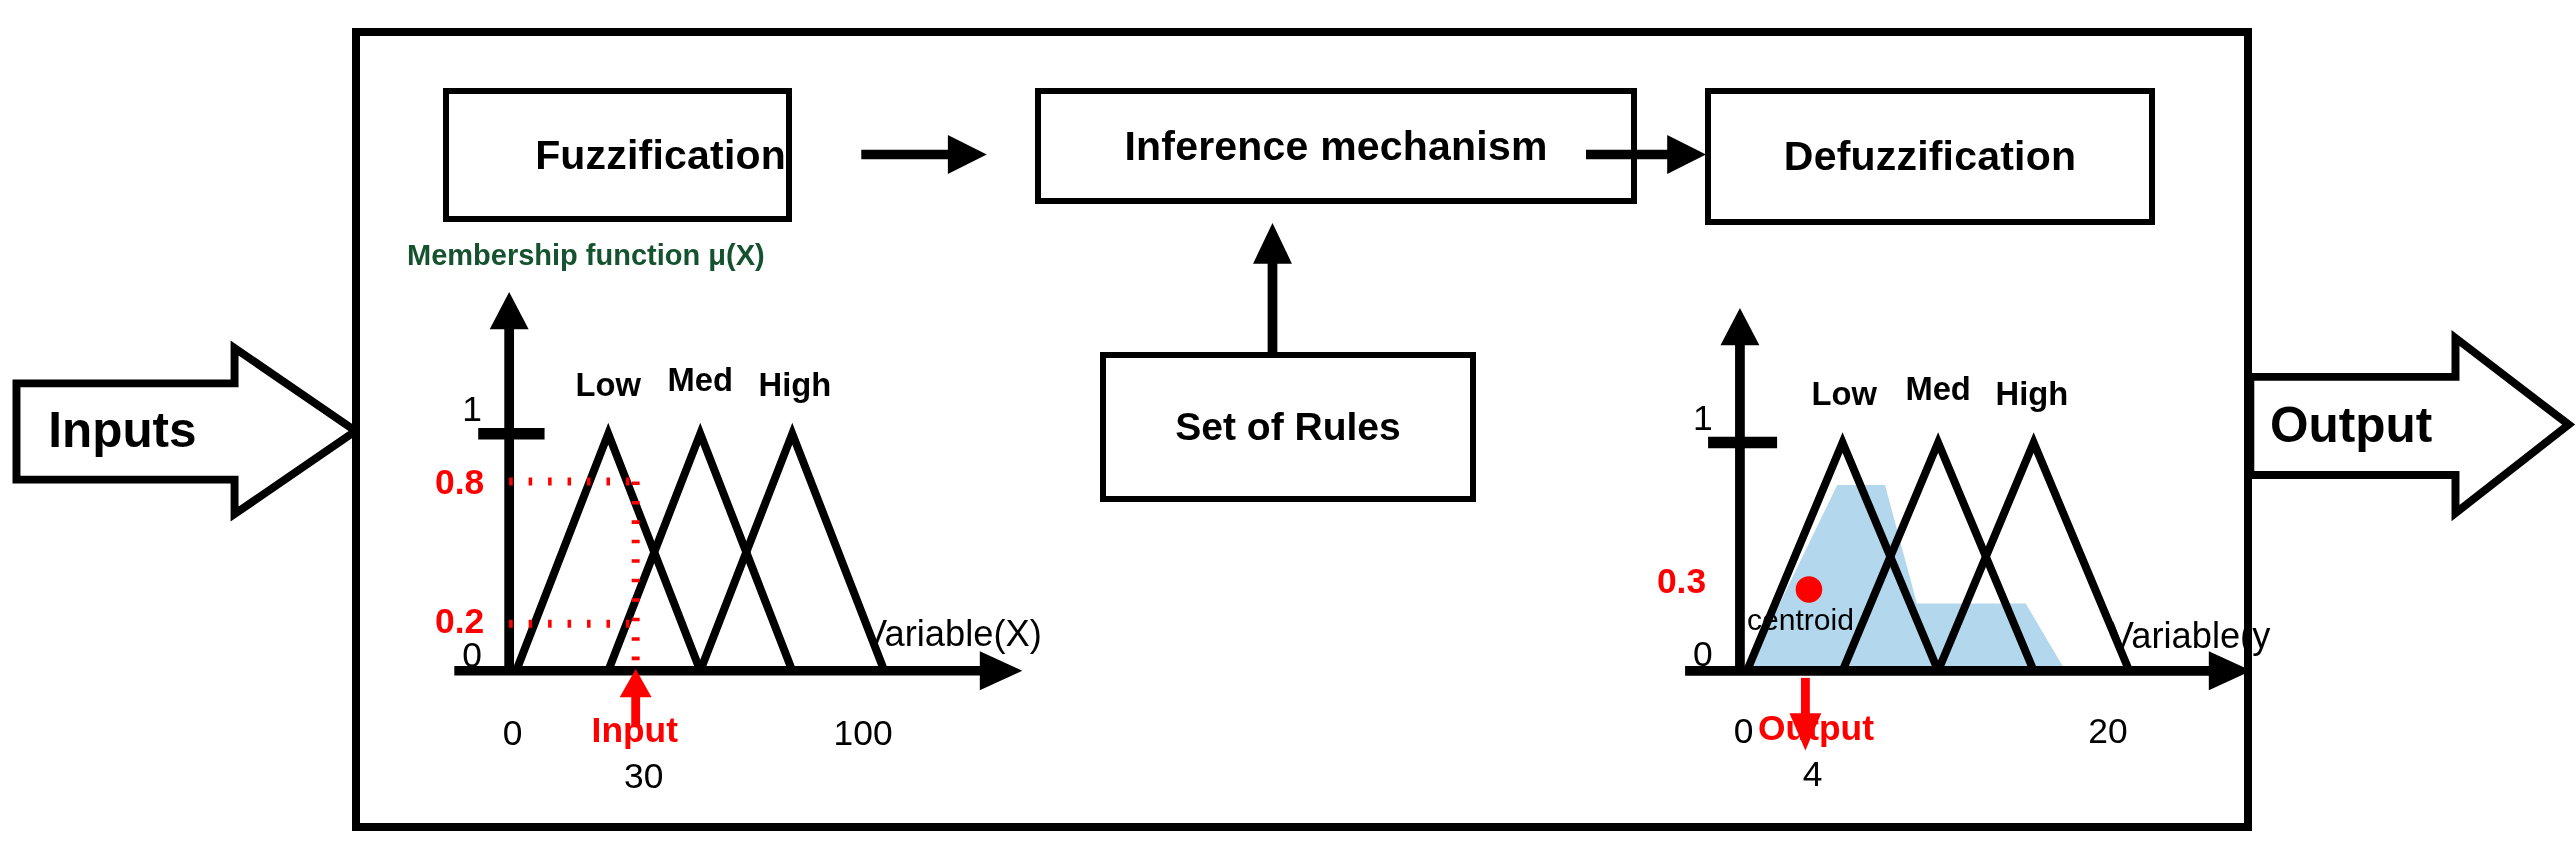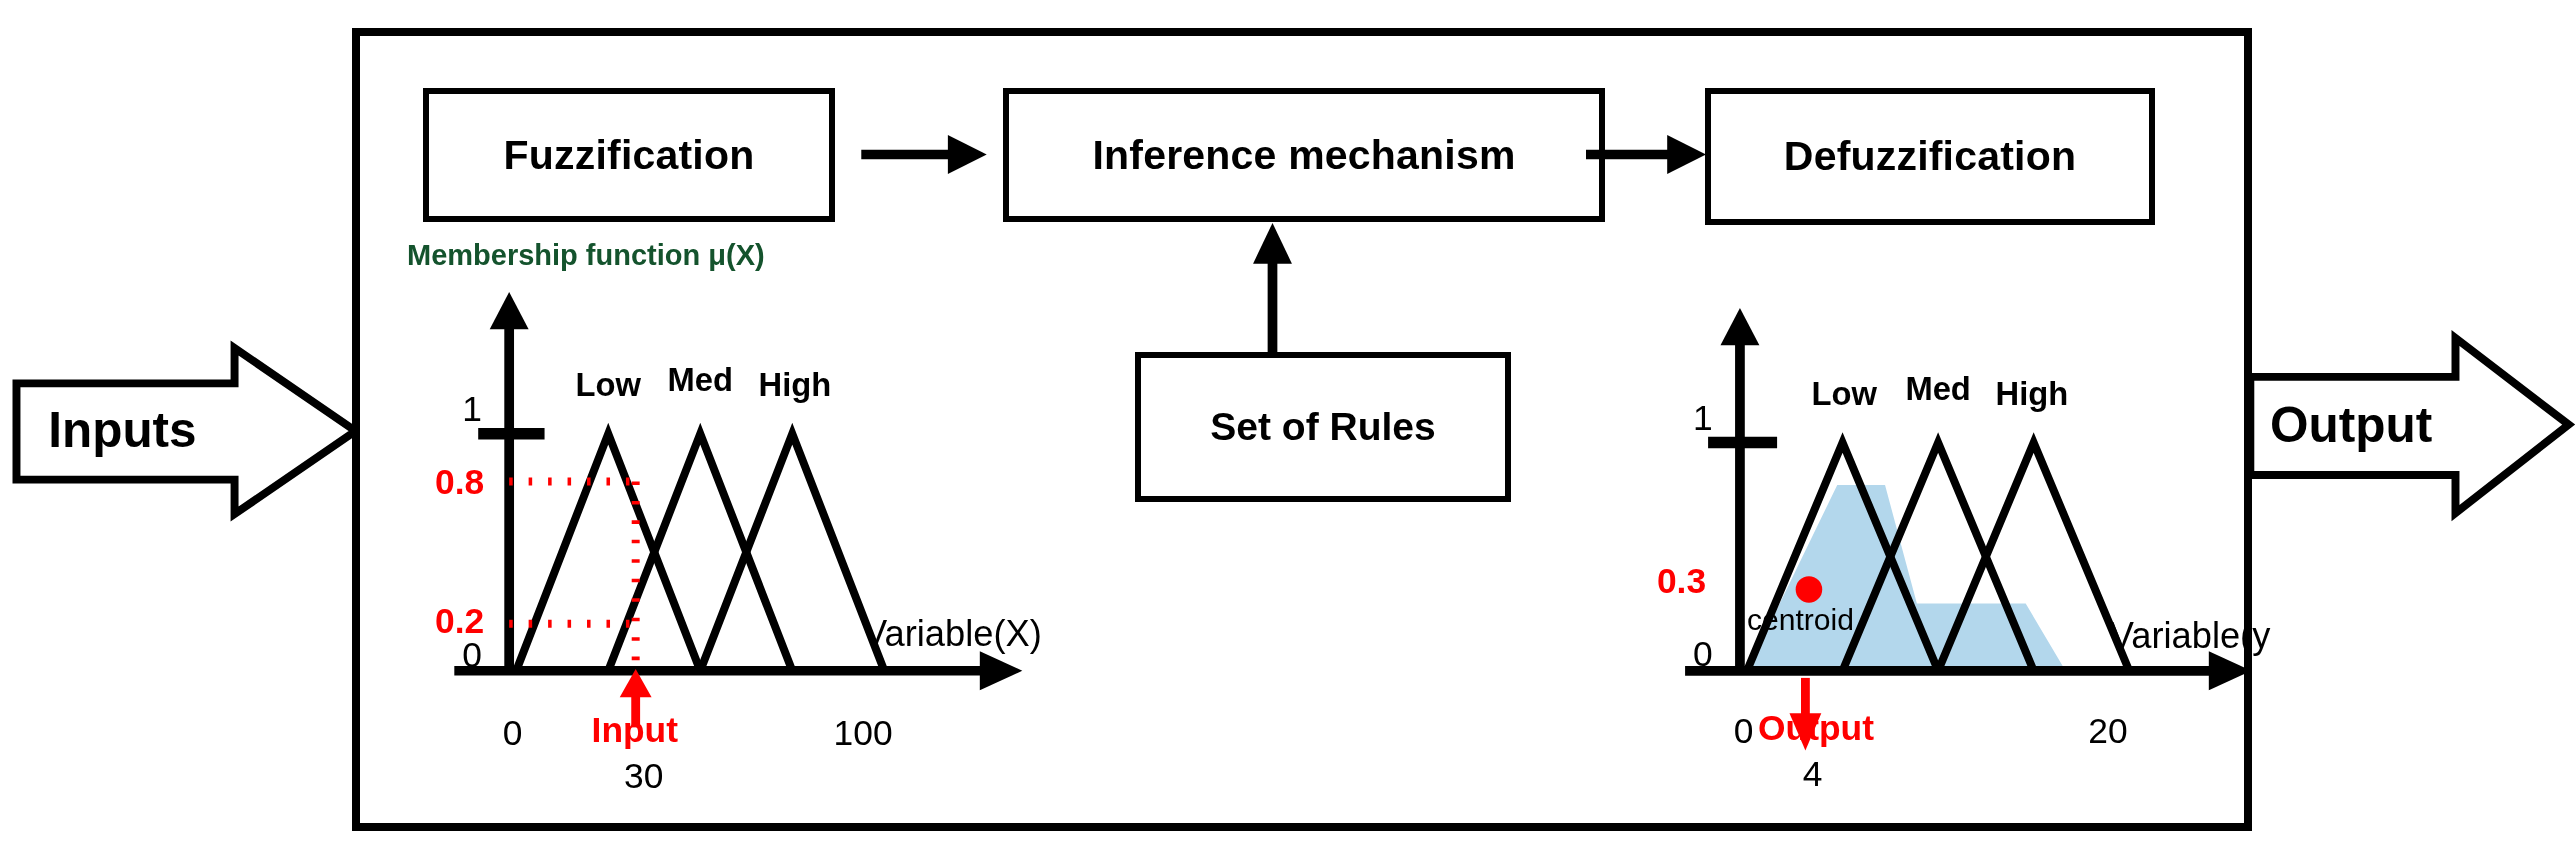--- a/index.html
+++ b/index.html
@@ -35,32 +35,32 @@
     align-items:center;
     justify-content:center;
   }
   .proc-box .proc-label{
     font-size:41px;
     font-weight:bold;
     color:#000000;
     letter-spacing:0.2px;
     white-space:nowrap;
   }
-  #box-fuzzification{ left:423px; top:88px; width:412px; height:134px; }
-  #box-inference    { left:1003px; top:88px; width:602px; height:134px; }
+  #box-fuzzification{ left:443px; top:88px; width:349px; height:134px;justify-content:flex-end; }
+  #box-inference    { left:1035px; top:88px; width:602px; height:116px; }
   #box-defuzzification{ left:1705px; top:88px; width:450px; height:137px; }
 
   #box-rules{
     position:absolute;
     left:1100px; top:352px;
     width:376px; height:150px;
     box-sizing:border-box;
     border:6.2px solid #000000;
     background:#ffffff;
-    display:flex; align-items:center; justify-content:center;margin-left:35px;
+    display:flex; align-items:center; justify-content:center;
   }
   #box-rules .proc-label{ font-size:39px; font-weight:bold; }
 
   
   .connector{ position:absolute; overflow:visible; }
   #conn-fuzz-inf { left:861px;  top:128px; width:126px; height:53px; }
   #conn-inf-defuzz{ left:1586px; top:128px; width:120px; height:53px; }
   #conn-rules-inf{ left:1246px; top:221px; width:53px;  height:133px; }
 
   

